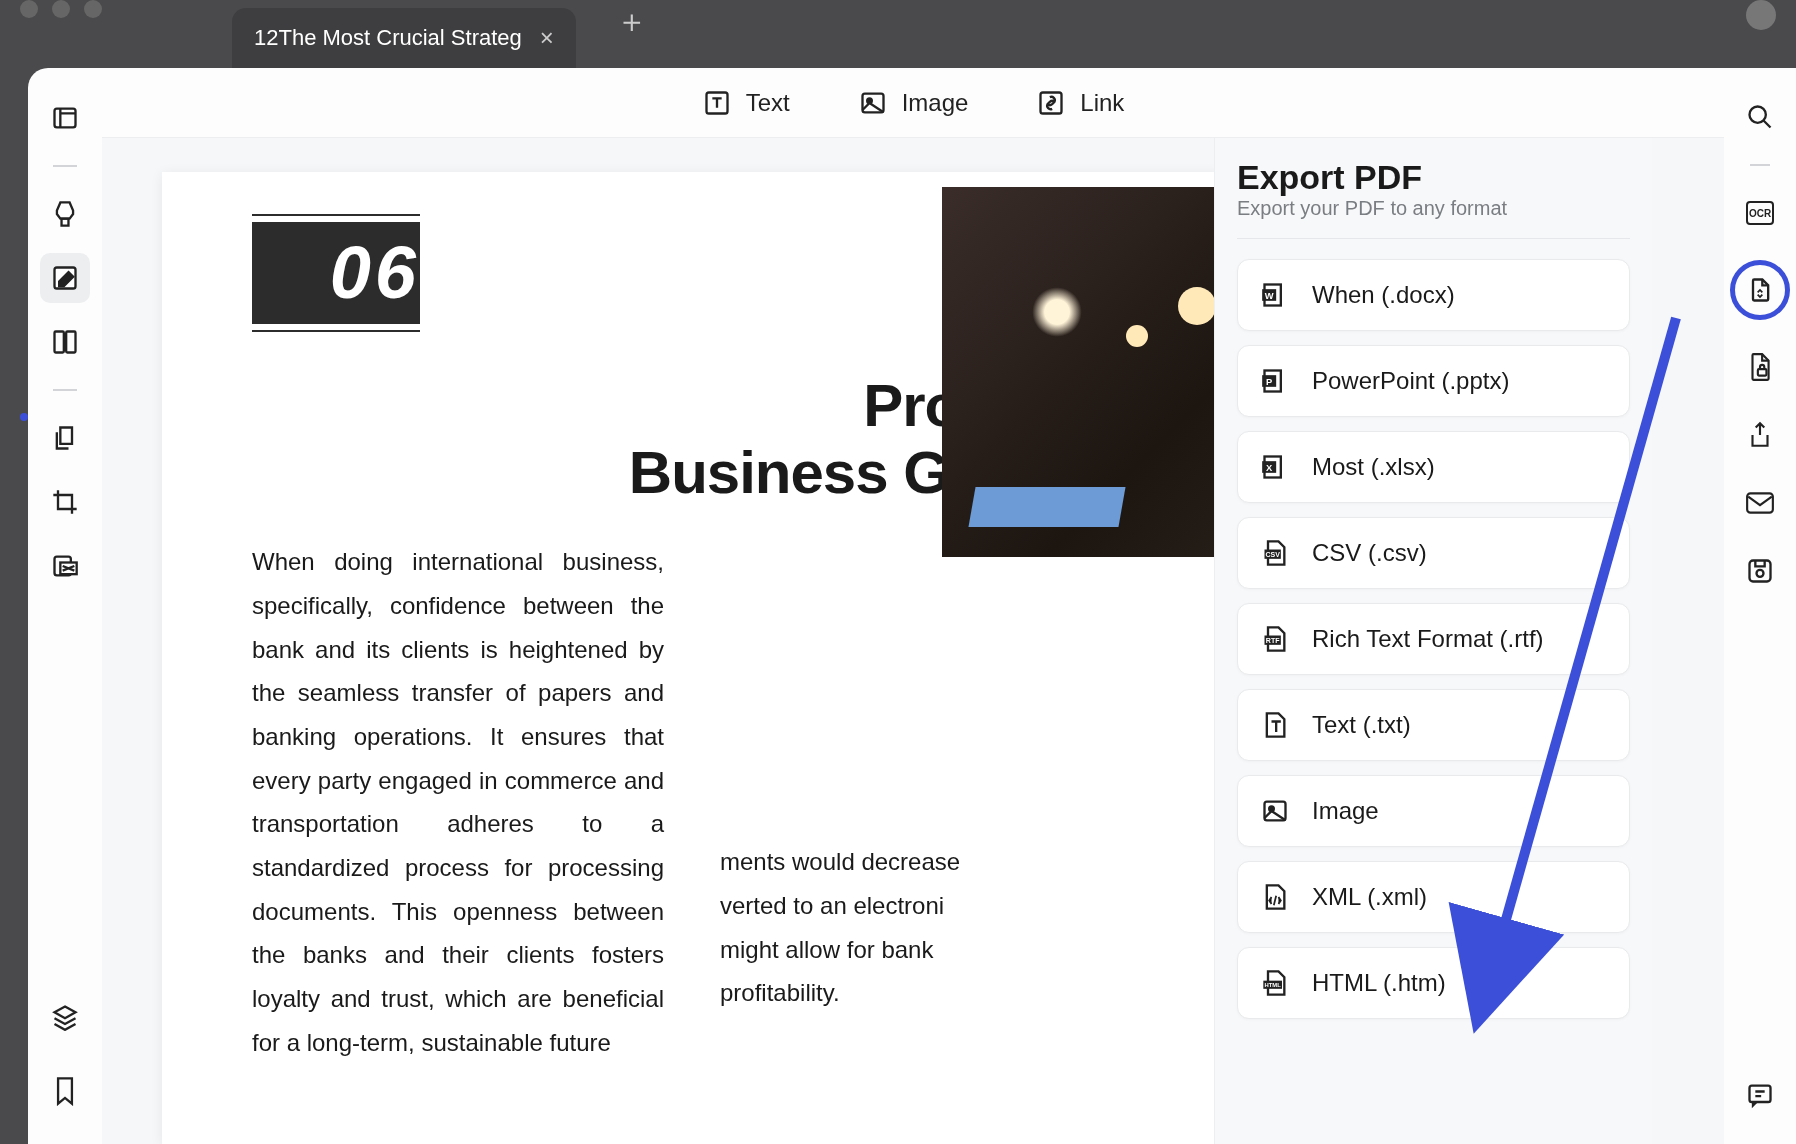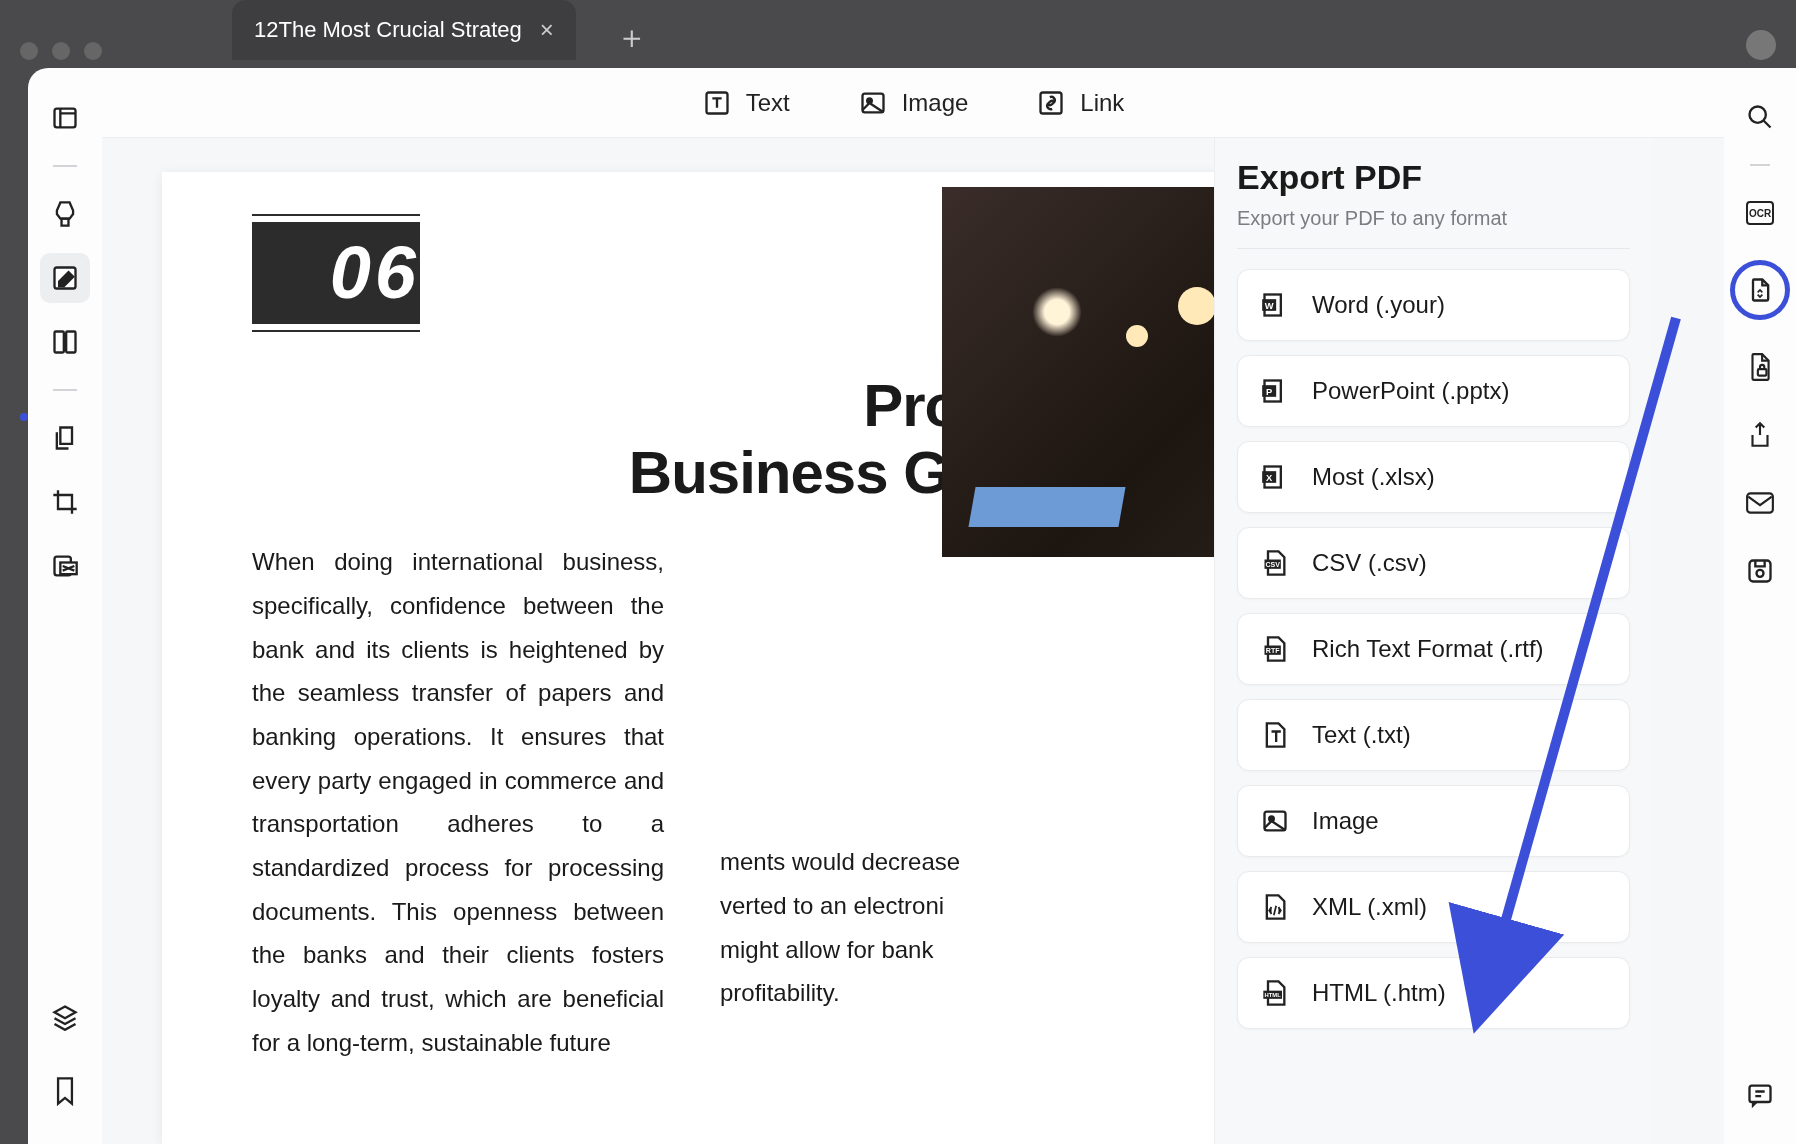--- a/index.html
+++ b/index.html
@@ -1,19 +1,19 @@
 <!DOCTYPE html>
 <html><head>
 <meta charset="utf-8">
 <style>
 * { margin: 0; padding: 0; box-sizing: border-box; }
 html, body { width: 1796px; height: 1144px; overflow: hidden; font-family: -apple-system, BlinkMacSystemFont, 'Segoe UI', Arial, sans-serif; }
 body { background: #4a4a4d; }
 
-.titlebar { height: 60px; display: flex; align-items: flex-end; padding: 0 20px; background: #4a4a4d; }
+.titlebar { height: 60px; display: flex; align-items: flex-start; padding: 0 20px; background: #4a4a4d; }
 .traffic-lights { display: flex; gap: 14px; margin-right: 130px; }
 .dot { width: 18px; height: 18px; border-radius: 50%; background: #666; }
 
 .tab { display: flex; align-items: center; background: #3e3e40; color: #fff; padding: 14px 22px; border-radius: 14px 14px 0 0; font-size: 22px; height: 60px; margin-top: 8px; max-width: 370px; }
 .tab-title { white-space: nowrap; overflow: hidden; text-overflow: ellipsis; flex: 1; }
 .tab-close { margin-left: 18px; font-size: 24px; color: #ccc; cursor: pointer; }
 .new-tab { color: #ccc; font-size: 32px; margin-left: 40px; cursor: pointer; font-weight: 300; }
 .avatar { margin-left: auto; width: 30px; height: 30px; border-radius: 50%; background: #777; }
 
 .app { position: absolute; top: 68px; left: 28px; right: 0; bottom: 0; background: #fdfdfd; border-radius: 20px 0 0 0; display: flex; }
@@ -40,21 +40,21 @@
 .heading { font-size: 60px; font-weight: 800; color: #1a1a1a; line-height: 1.12; margin-top: 48px; letter-spacing: -1px; text-align: right; }
 .body-cols { display: flex; gap: 56px; margin-top: 34px; }
 .col { flex: 1; font-size: 24px; line-height: 1.82; color: #1a1a1a; text-align: justify; }
 .col2-img-space { height: 300px; }
 .doc-image { position: absolute; top: 15px; right: -210px; width: 490px; height: 370px; background: linear-gradient(135deg,#3a2d2a 0%,#1c1510 55%,#2f2820 100%); }
 .doc-image::before{content:'';position:absolute;left:90px;top:100px;width:50px;height:50px;background:radial-gradient(circle,#fff3d8 35%,rgba(255,240,200,0) 70%);border-radius:50%;box-shadow:140px -6px 0 -6px #ffe9b8, 80px 24px 0 -14px #ffe9b8;}
 .doc-image::after{content:'';position:absolute;left:30px;bottom:30px;width:150px;height:40px;background:#6d9bd6;transform:skew(-10deg);}
 
 .export-panel { position: absolute; top: 70px; right: 72px; width: 438px; bottom: 0; background: #f7f8f9; border-left: 1px solid #eceef0; padding: 20px 22px; border-radius: 0 0 0 0; }
 .export-title { font-size: 34px; font-weight: 700; color: #1a1a1a; }
-.export-sub { font-size: 20px; color: #7a7d82; margin-top: 10px; padding-bottom: 18px; border-bottom: 1px solid #e5e7ea; }
+.export-sub { font-size: 20px; color: #7a7d82; padding-bottom: 18px; border-bottom: 1px solid #e5e7ea; }
 .export-list { margin-top: 20px; display: flex; flex-direction: column; gap: 14px; }
 .export-item { background: #fff; border: 1px solid #e8eaec; border-radius: 12px; padding: 20px 22px; display: flex; align-items: center; gap: 22px; font-size: 24px; color: #1a1a1a; cursor: pointer; box-shadow: 0 1px 3px rgba(0,0,0,0.03); }
 .ei-icon { width: 30px; height: 30px; display:flex;align-items:center;justify-content:center; }
 
 .right-sidebar { width: 72px; display: flex; flex-direction: column; align-items: center; padding-top: 28px; gap: 26px; }
 .rs-item { width: 42px; height: 42px; display: flex; align-items: center; justify-content: center; cursor: pointer; border-radius: 50%; }
 .rs-item.highlighted { border: 5px solid #3b4fd8; width: 60px; height: 60px; }
 .rs-divider { width: 20px; height: 2px; background: #d2d4d7; }
 .rs-bottom { margin-top: auto; margin-bottom: 28px; }
 
@@ -205,21 +205,21 @@
       <div class="export-sub">Export your PDF to any format</div>
       <div class="export-list" id="export-list">
           <div class="export-item">
             <span class="ei-icon">
               <svg width="28" height="28" viewBox="0 0 24 24">
                 <rect x="3" y="3" width="14" height="18" fill="#fff" stroke="#222" stroke-width="2"></rect>
                 <rect x="1" y="7" width="12" height="10" fill="#222"></rect>
                 <text x="7" y="15" font-size="8" fill="#fff" text-anchor="middle" font-weight="bold">W</text>
               </svg>
             </span>
-            <span>Word (.your)</span>
+            <span>When (.docx)</span>
           </div>
           <div class="export-item">
             <span class="ei-icon">
               <svg width="28" height="28" viewBox="0 0 24 24">
                 <rect x="3" y="3" width="14" height="18" fill="#fff" stroke="#222" stroke-width="2"></rect>
                 <rect x="1" y="7" width="12" height="10" fill="#222"></rect>
                 <text x="7" y="15" font-size="8" fill="#fff" text-anchor="middle" font-weight="bold">P</text>
               </svg>
             </span>
             <span>PowerPoint (.pptx)</span>

